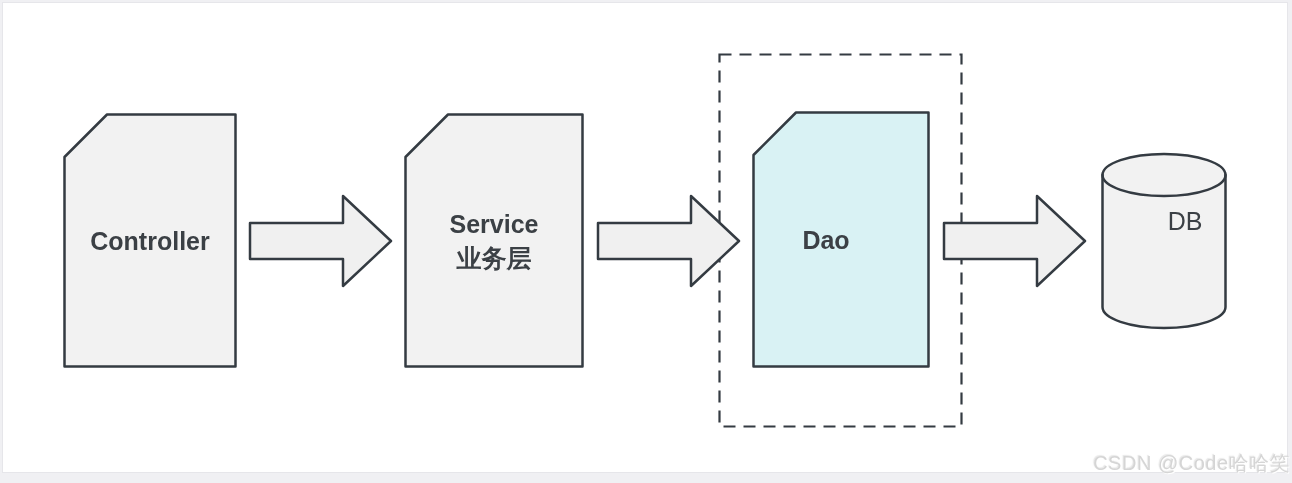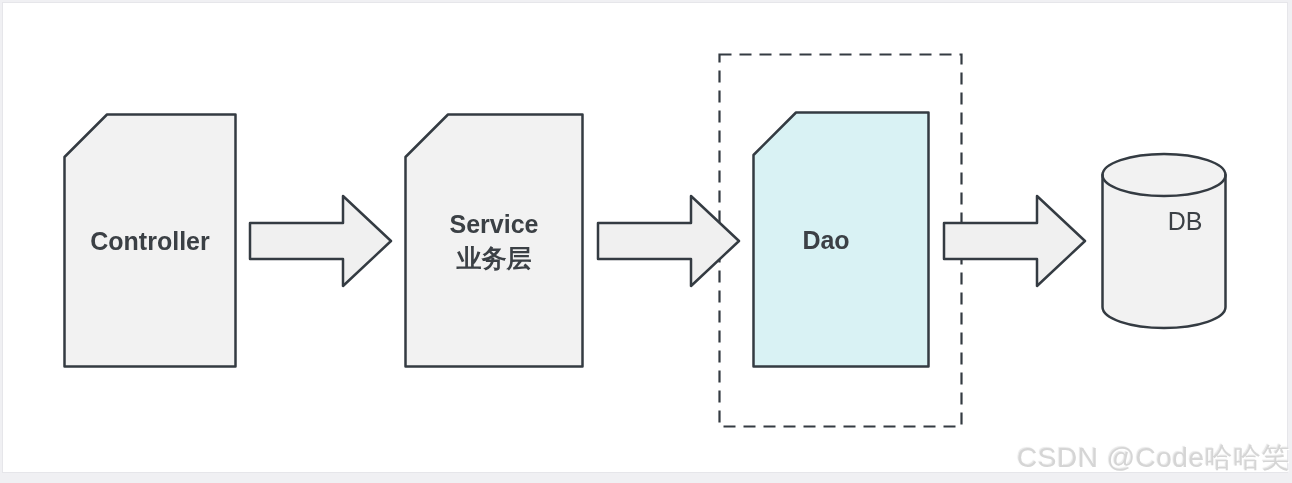--- a/index.html
+++ b/index.html
@@ -50,21 +50,21 @@
   .cyl-label {
     position: absolute; left: 0; top: 52px; width: 100%;
     text-align: center;
     color: #3b4045; font-size: 25px; line-height: 34px;
     pointer-events: none;
     margin-left: 21px;
   }
   .watermark {
     position: absolute;
     right: 2px; bottom: 6px;
-    font-size: 28px;
+    font-size: 20px;
     letter-spacing: 0.5px;
     color: #d5d5d5;
     text-shadow: 1px 1px 0 rgba(255,255,255,0.95), -1px -1px 1px rgba(185,185,185,0.35);
     white-space: nowrap;
   }
 </style>
 </head>
 <body>
 
 <div class="frame"></div>

